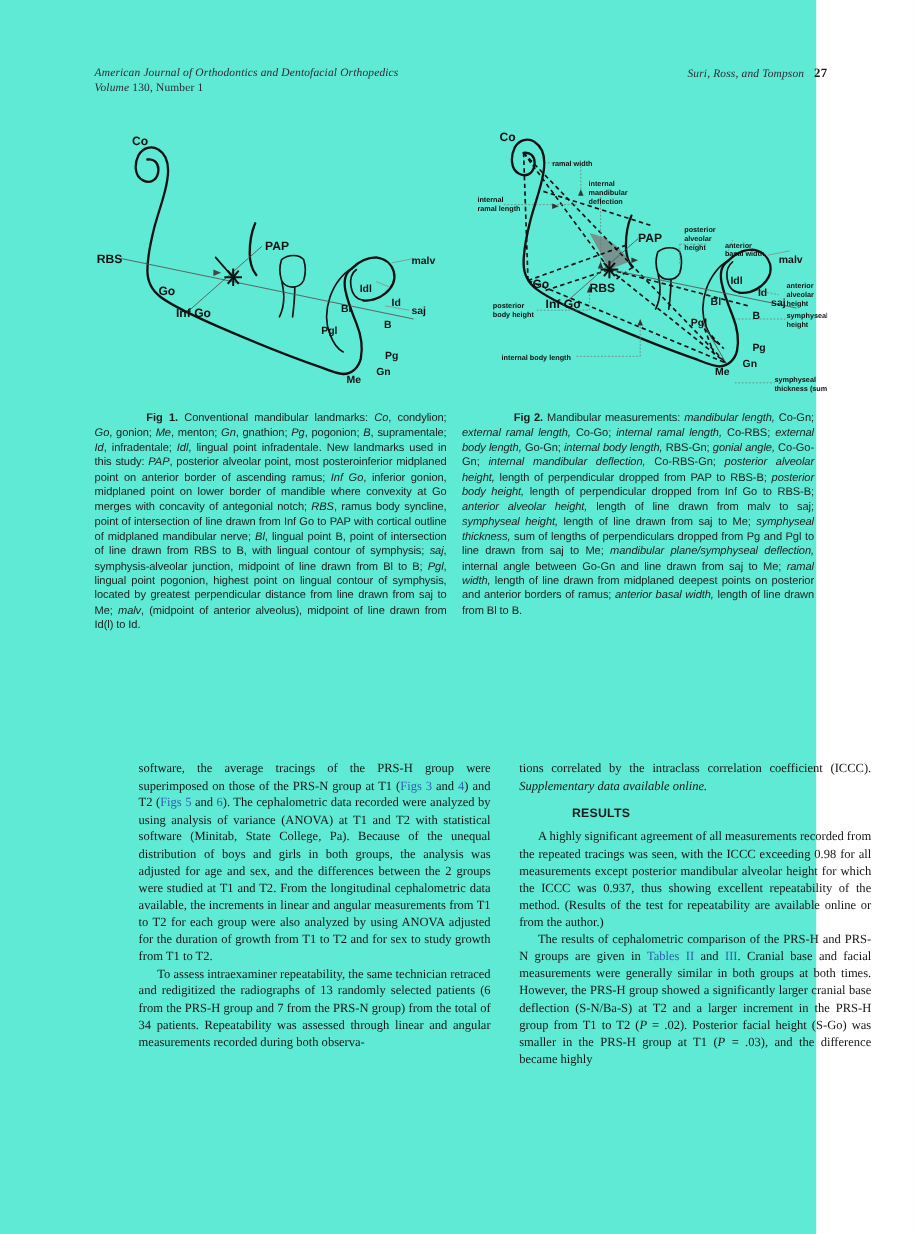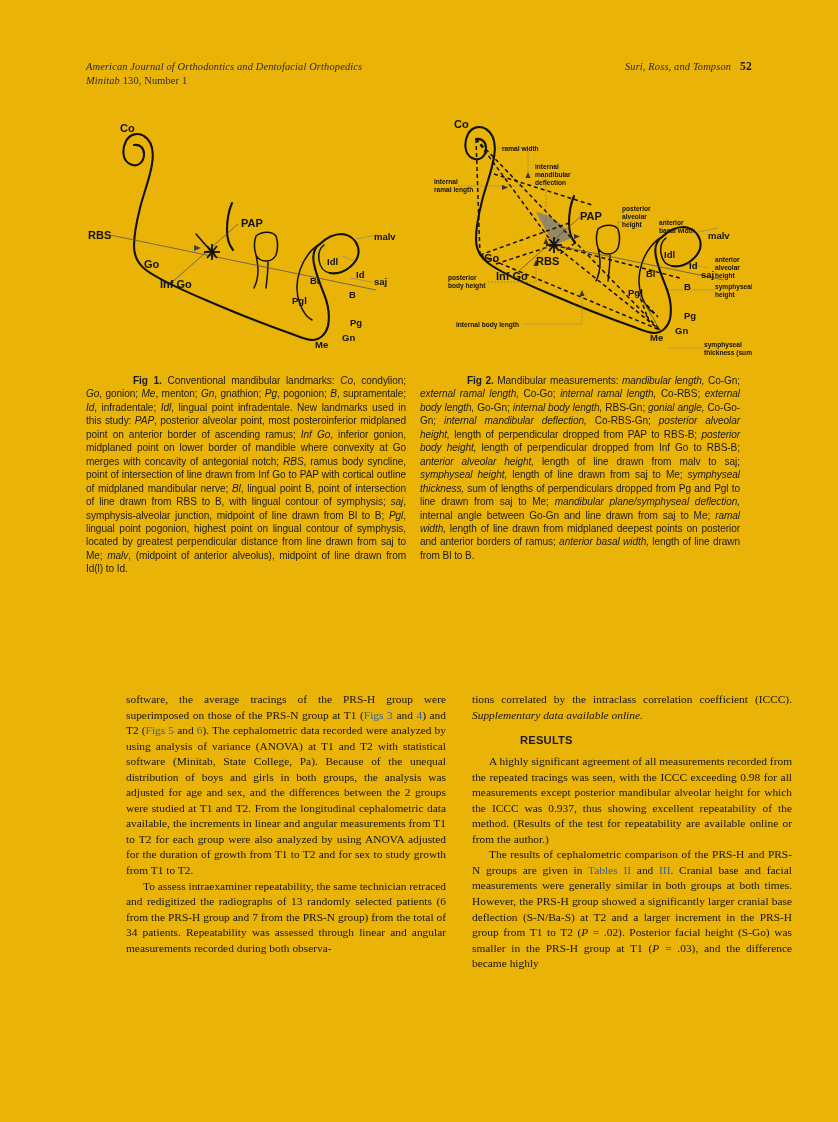--- a/index.html
+++ b/index.html
@@ -12,23 +12,23 @@
     height: 1122px;
     position: relative;
     font-family: "Liberation Serif", serif;
     color: #1a1a1a;
     overflow: hidden;
   }
 
   .page {
     position: absolute;
     left: 0; top: 0;
-    width: 838px;
+    width: 742px;
     height: 1122px;
-    background: #eab308;
+    background: #5eead4;
   }
 
   
   .runhead {
     position: absolute;
     left: 86px;
     top: 60px;
     width: 666px;
     display: flex;
     justify-content: space-between;
@@ -172,24 +172,24 @@
   }
 </style>
 </head>
 <body>
 
 <div class="page">
 
   <div class="runhead">
     <div class="runhead-left">
       <div>American Journal of Orthodontics and Dentofacial Orthopedics</div>
-      <div class="vol-line"><i>Minitab</i><span class="num"> 130, Number 1</span></div>
+      <div class="vol-line"><i>Volume</i><span class="num"> 130, Number 1</span></div>
     </div>
     <div class="runhead-right">
-      <span>Suri, Ross, and Tompson</span><span class="pageno">52</span>
+      <span>Suri, Ross, and Tompson</span><span class="pageno">27</span>
     </div>
   </div>
 
   <div class="figrow">
 
     <div class="figbox left">
       <svg viewBox="0 0 320 258" xmlns="http://www.w3.org/2000/svg">
 
         <path class="outline" d="M40 29 C36 37 36 48 44 52 C52 56 58 50 58 42 C58 36 54 32 48 33
                                  M40 29 C44 22 52 20 58 24 C66 29 68 40 66 52 C64 66 58 80 54 96

